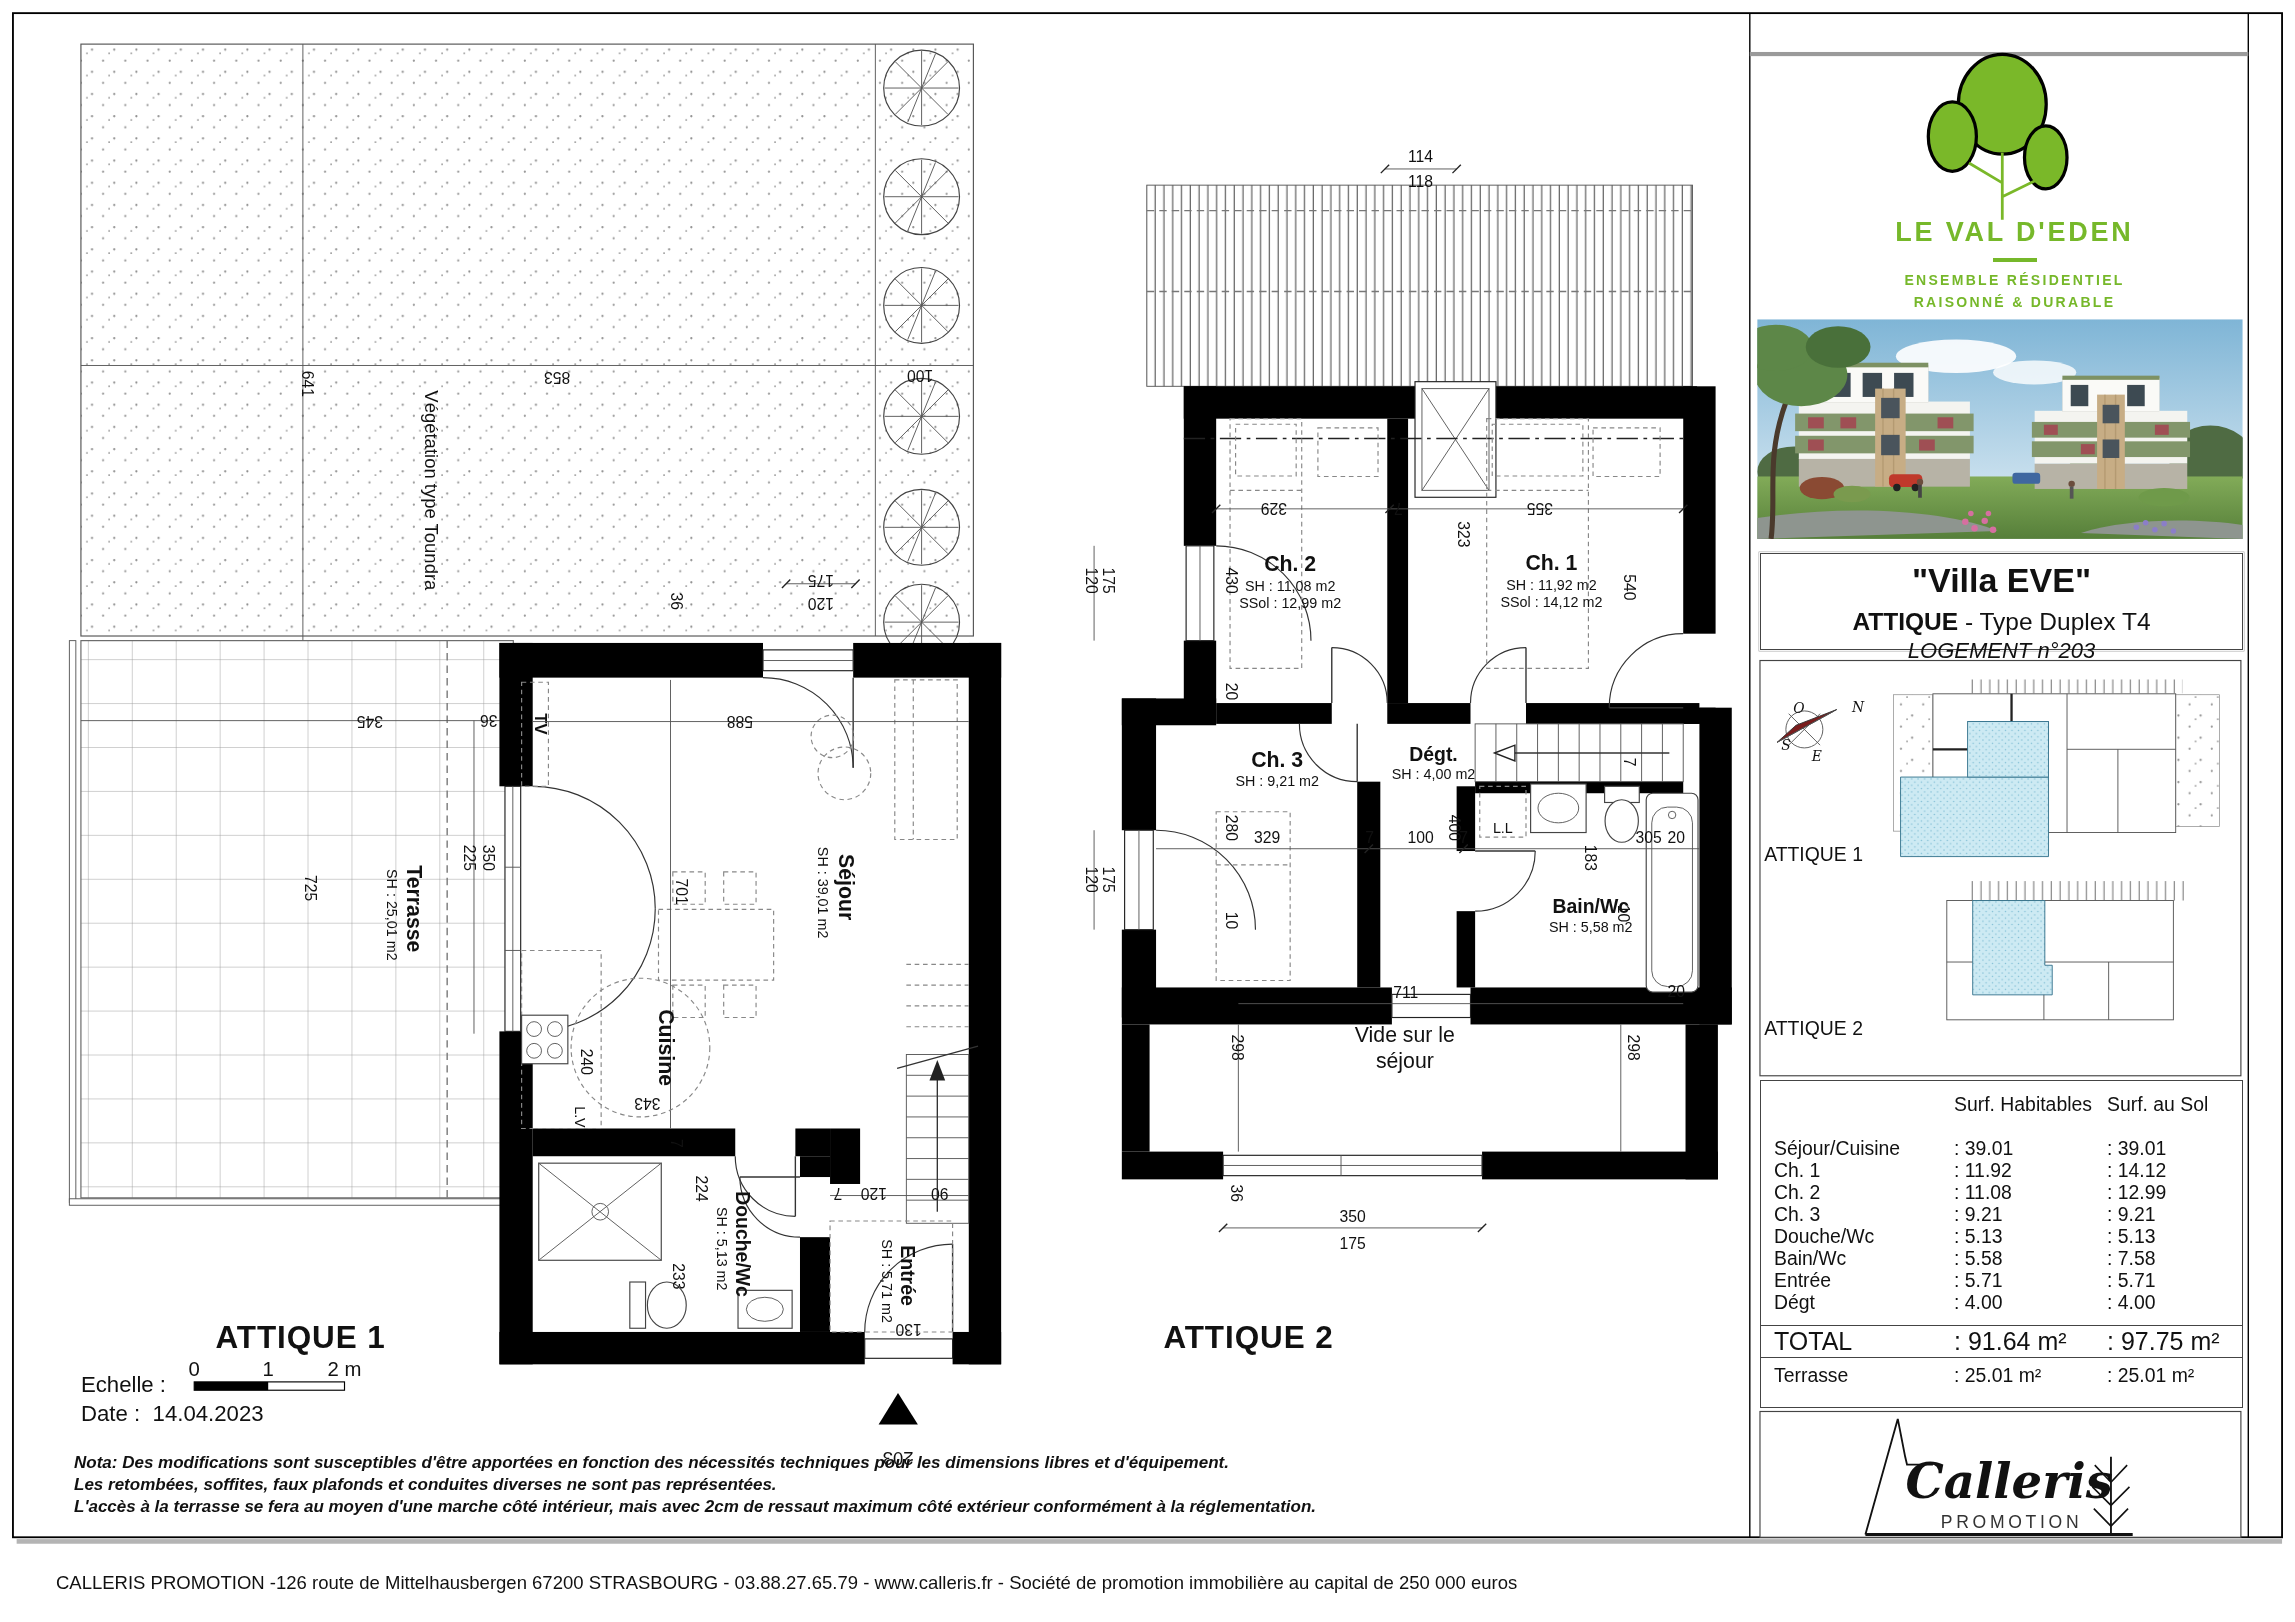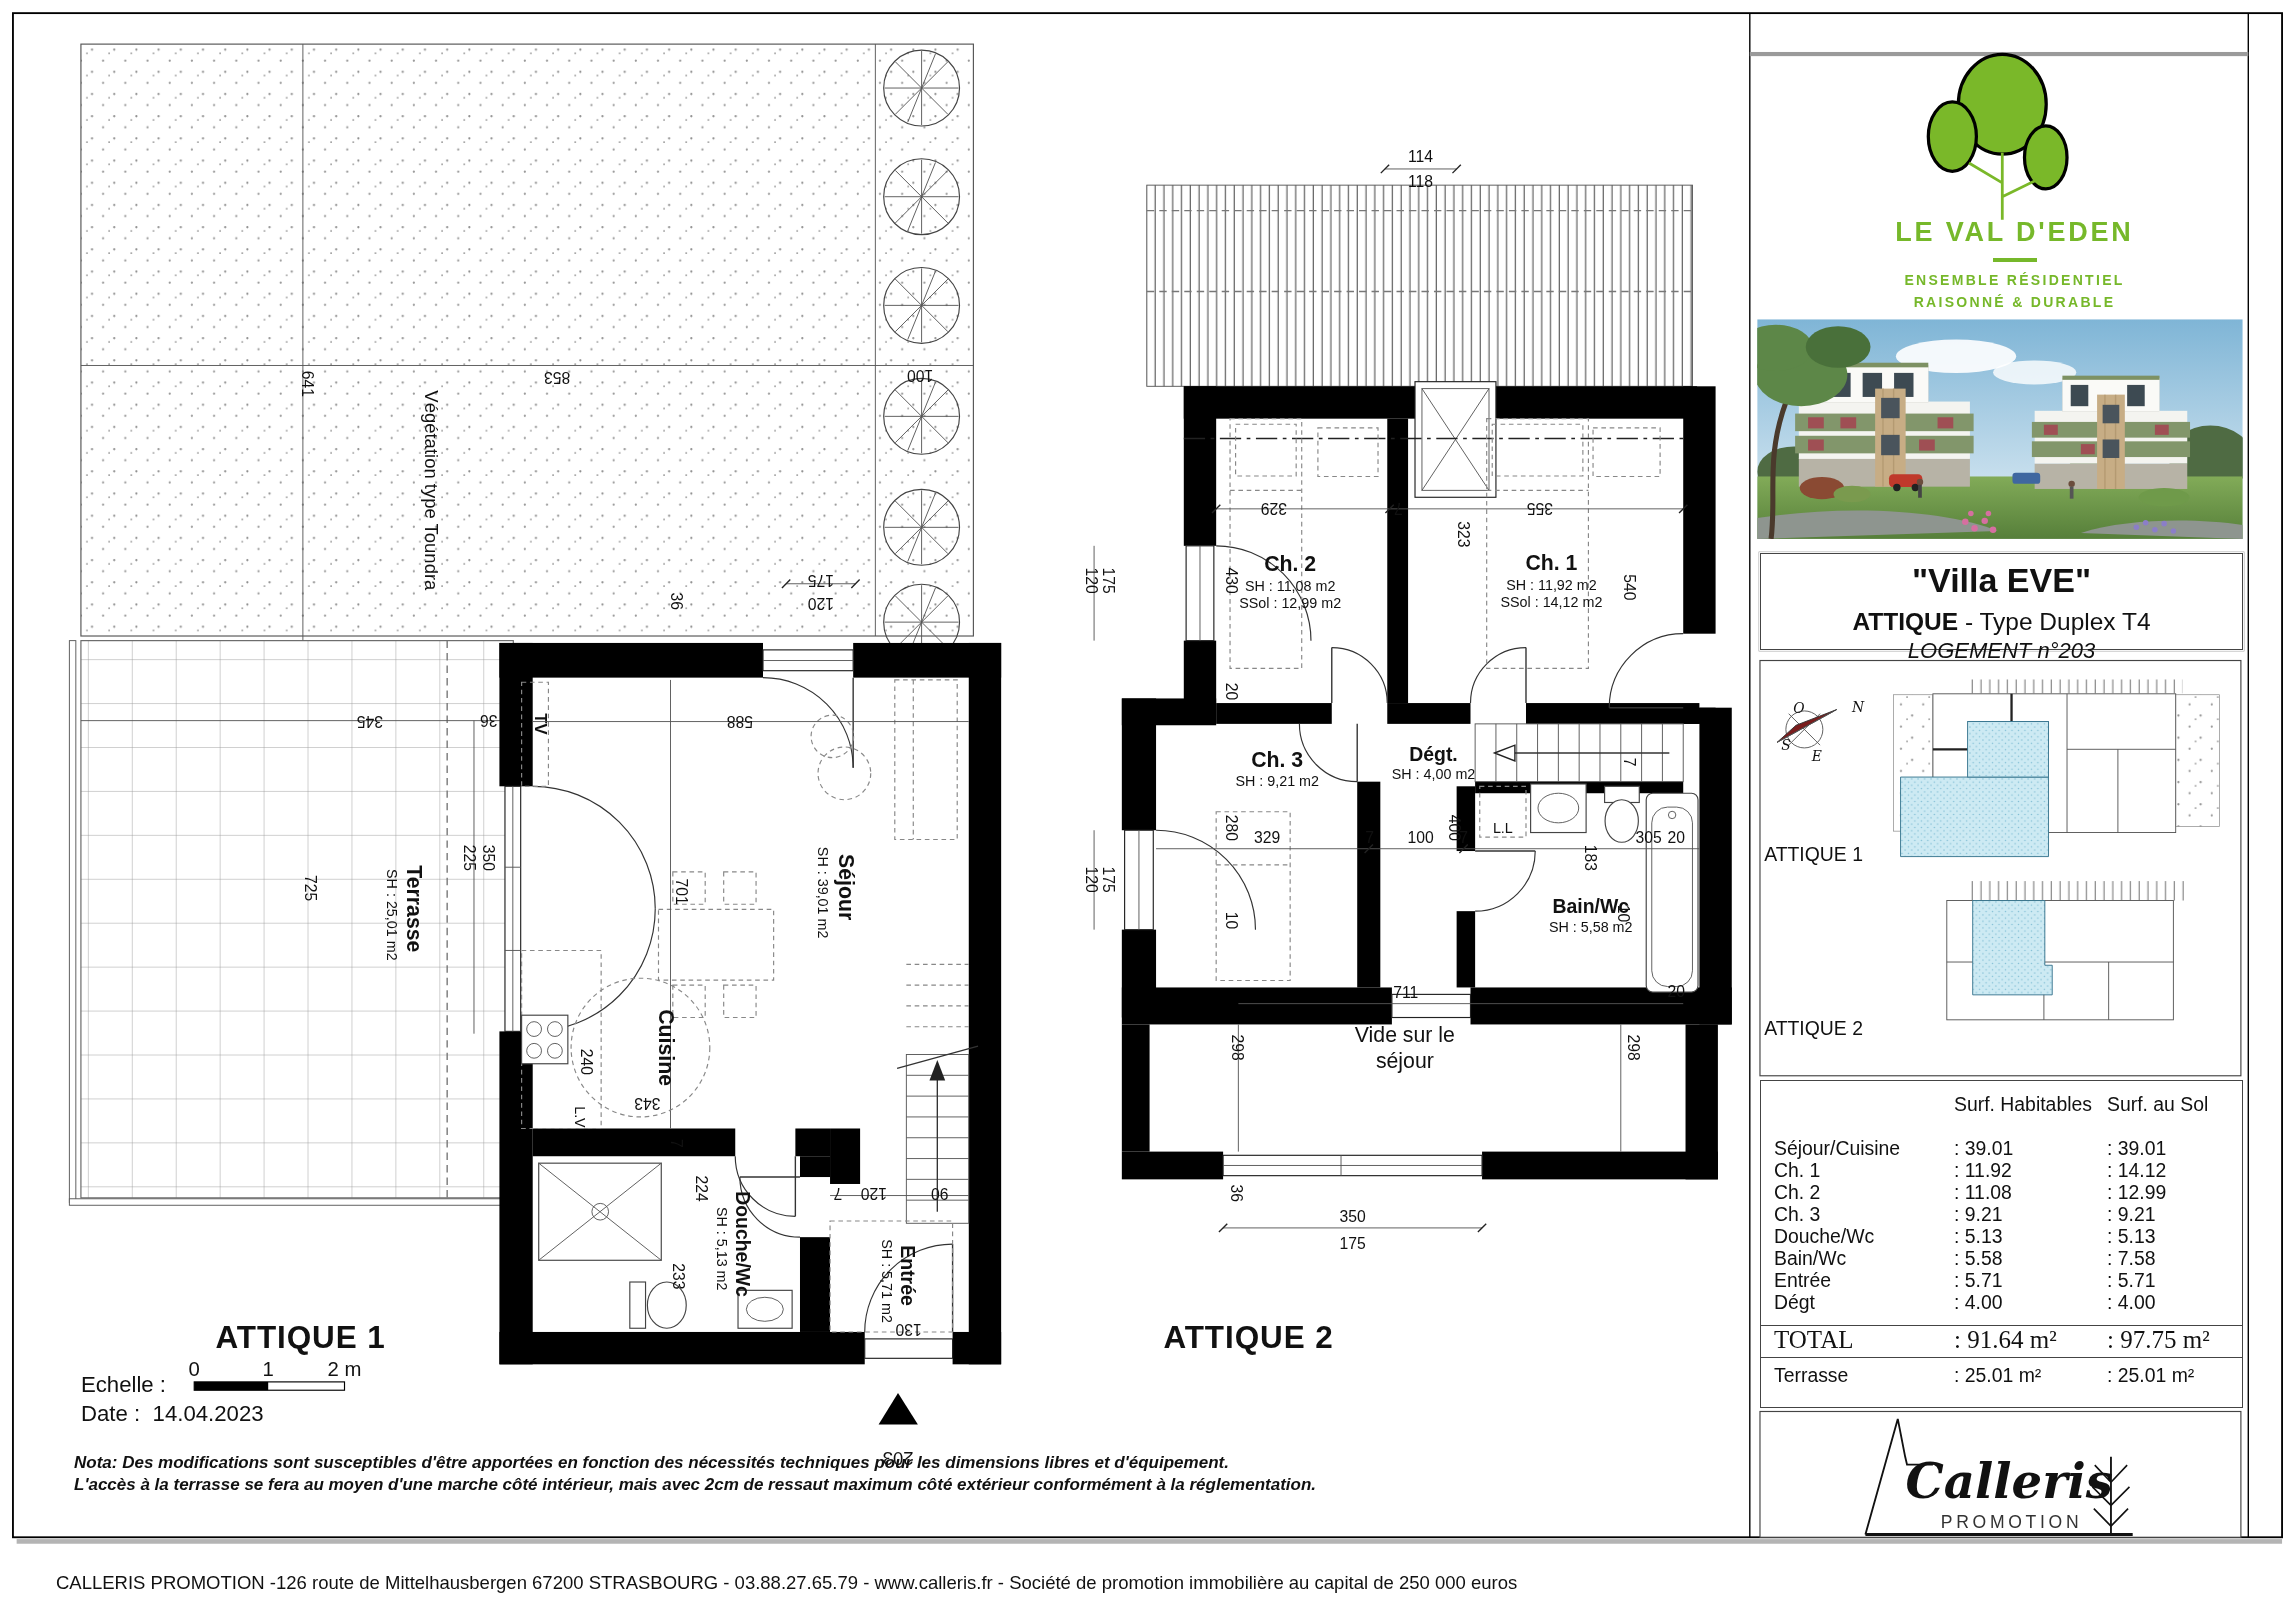--- a/index.html
+++ b/index.html
@@ -36,22 +36,22 @@
   .tblBox{left:1760px;top:1080px;width:481px;height:326px;font-size:19.4px;}
   .tblHead{display:flex;padding:12px 0 0 0;}
   .tblHead div{text-align:left;}
   .rowsWrap{margin-top:21px;}
   .trow{display:flex;height:22px;align-items:center;}
   .c0{width:180px;padding-left:13px;}
   .c1{width:153px;}
   .c2{width:135px;}
   .h1{width:153px;margin-left:193px;}
   .h2{width:135px;}
-  .totalRow{display:flex;height:30.5px;border-top:1.4px solid #444;border-bottom:1.4px solid #444;
-            margin-top:12px;font-size:25px;font-family:Liberation Serif, serif;}
+  .totalRow{display:flex;align-items:center;height:30.5px;border-top:1.4px solid #444;border-bottom:1.4px solid #444;
+            margin-top:12px;font-size:25px;}
   .terRow{display:flex;align-items:center;height:29px;margin-top:3.7px;}
   .noteBlock{left:74px;width:1647px;font-style:italic;font-size:17px;line-height:22px;font-weight:bold;}
   .addr{left:56px;width:1684px;font-size:18.5px;}
   .scaleLbl{font-size:48px;}
 </style>
 </head>
 <body>
 
 <div class="page">
 
@@ -655,18 +655,19 @@
   </div>
   <div class="terRow">
     <div class="c0">Terrasse</div>
     <div class="c1">: 25.01 m²</div>
     <div class="c2">: 25.01 m²</div>
   </div>
 </div>
 
 <div class="abs noteBlock" style="top:1452px">
   <div>Nota: Des modifications sont susceptibles d'être apportées en fonction des nécessités techniques pour les dimensions libres et d'équipement.</div>
+  <div>Les retombées, soffites, faux plafonds et conduites diverses ne sont pas représentées.</div>
   <div>L'accès à la terrasse se fera au moyen d'une marche côté intérieur, mais avec 2cm de ressaut maximum côté extérieur conformément à la réglementation.</div>
 </div>
 <div class="abs addr" style="top:1572px">CALLERIS PROMOTION -126 route de Mittelhausbergen 67200 STRASBOURG - 03.88.27.65.79 - www.calleris.fr - Société de promotion immobilière au capital de 250 000 euros</div>
 
 </div>
 
 
 </body></html>

